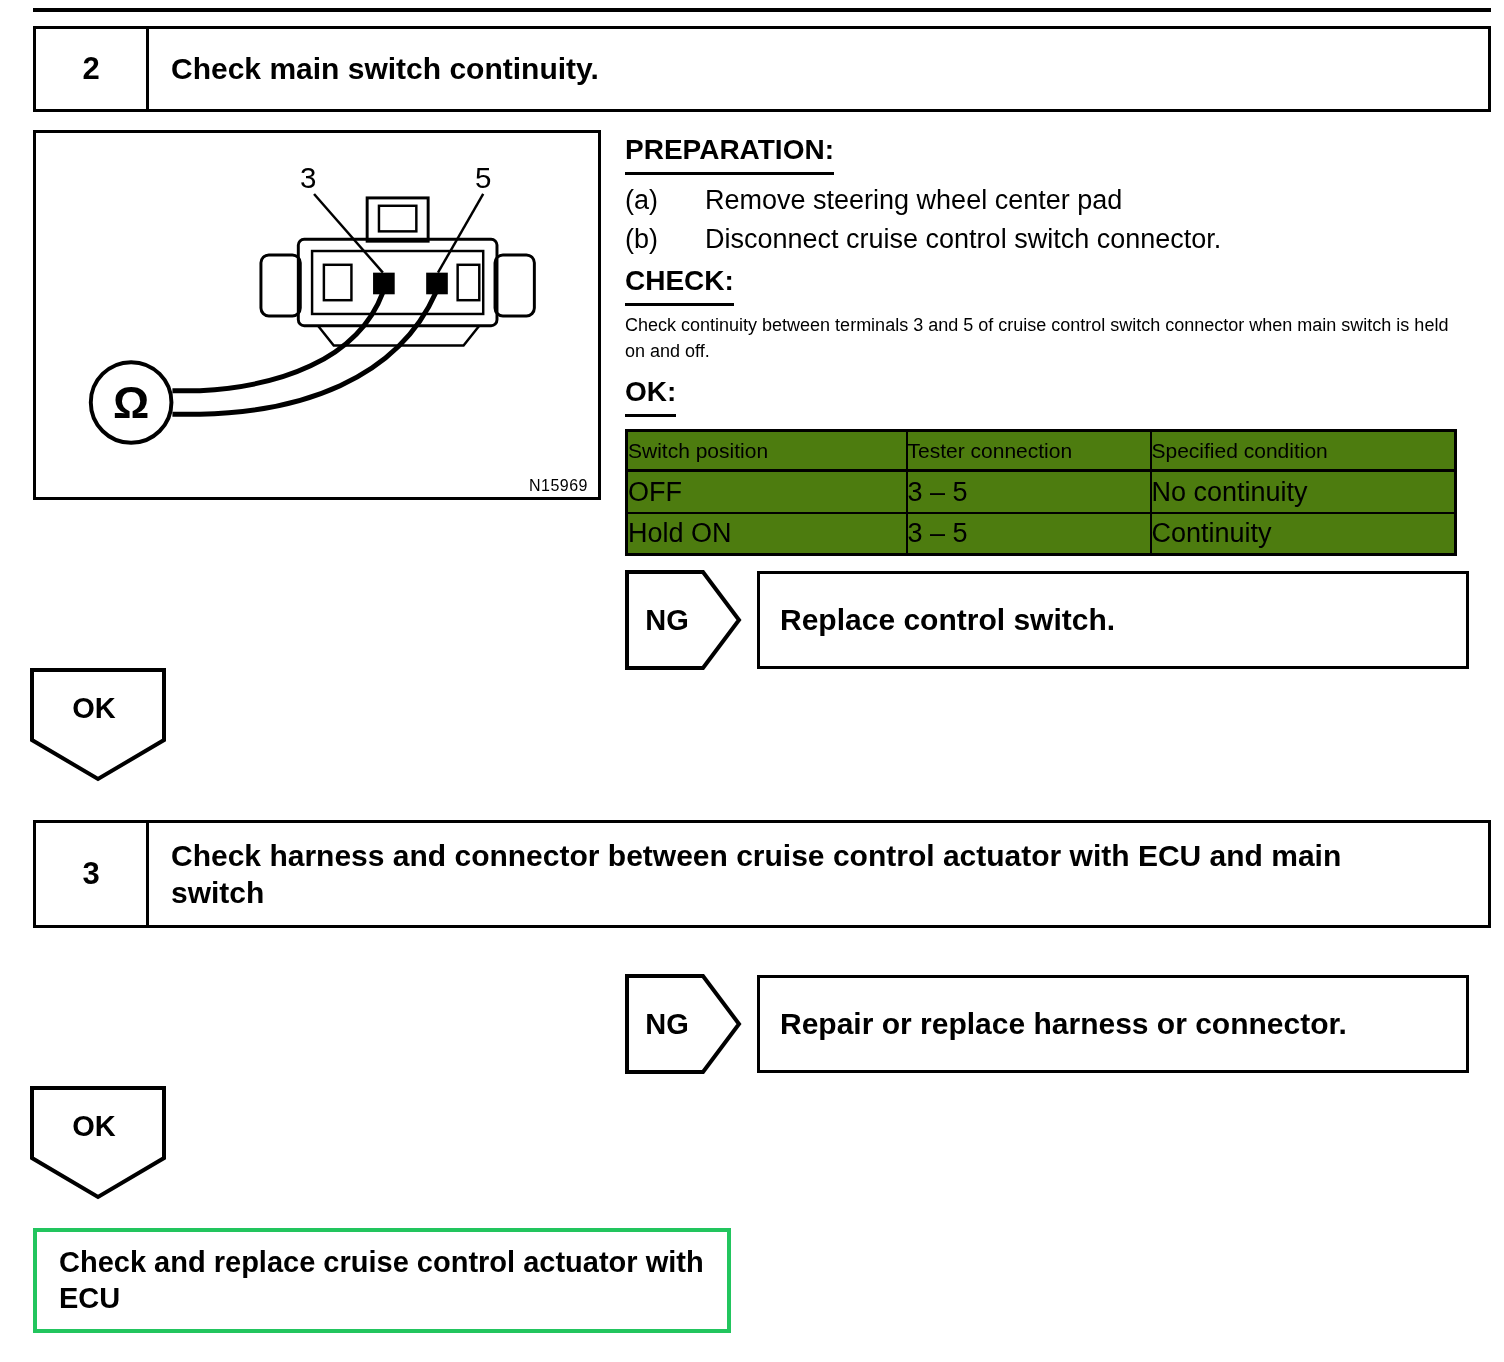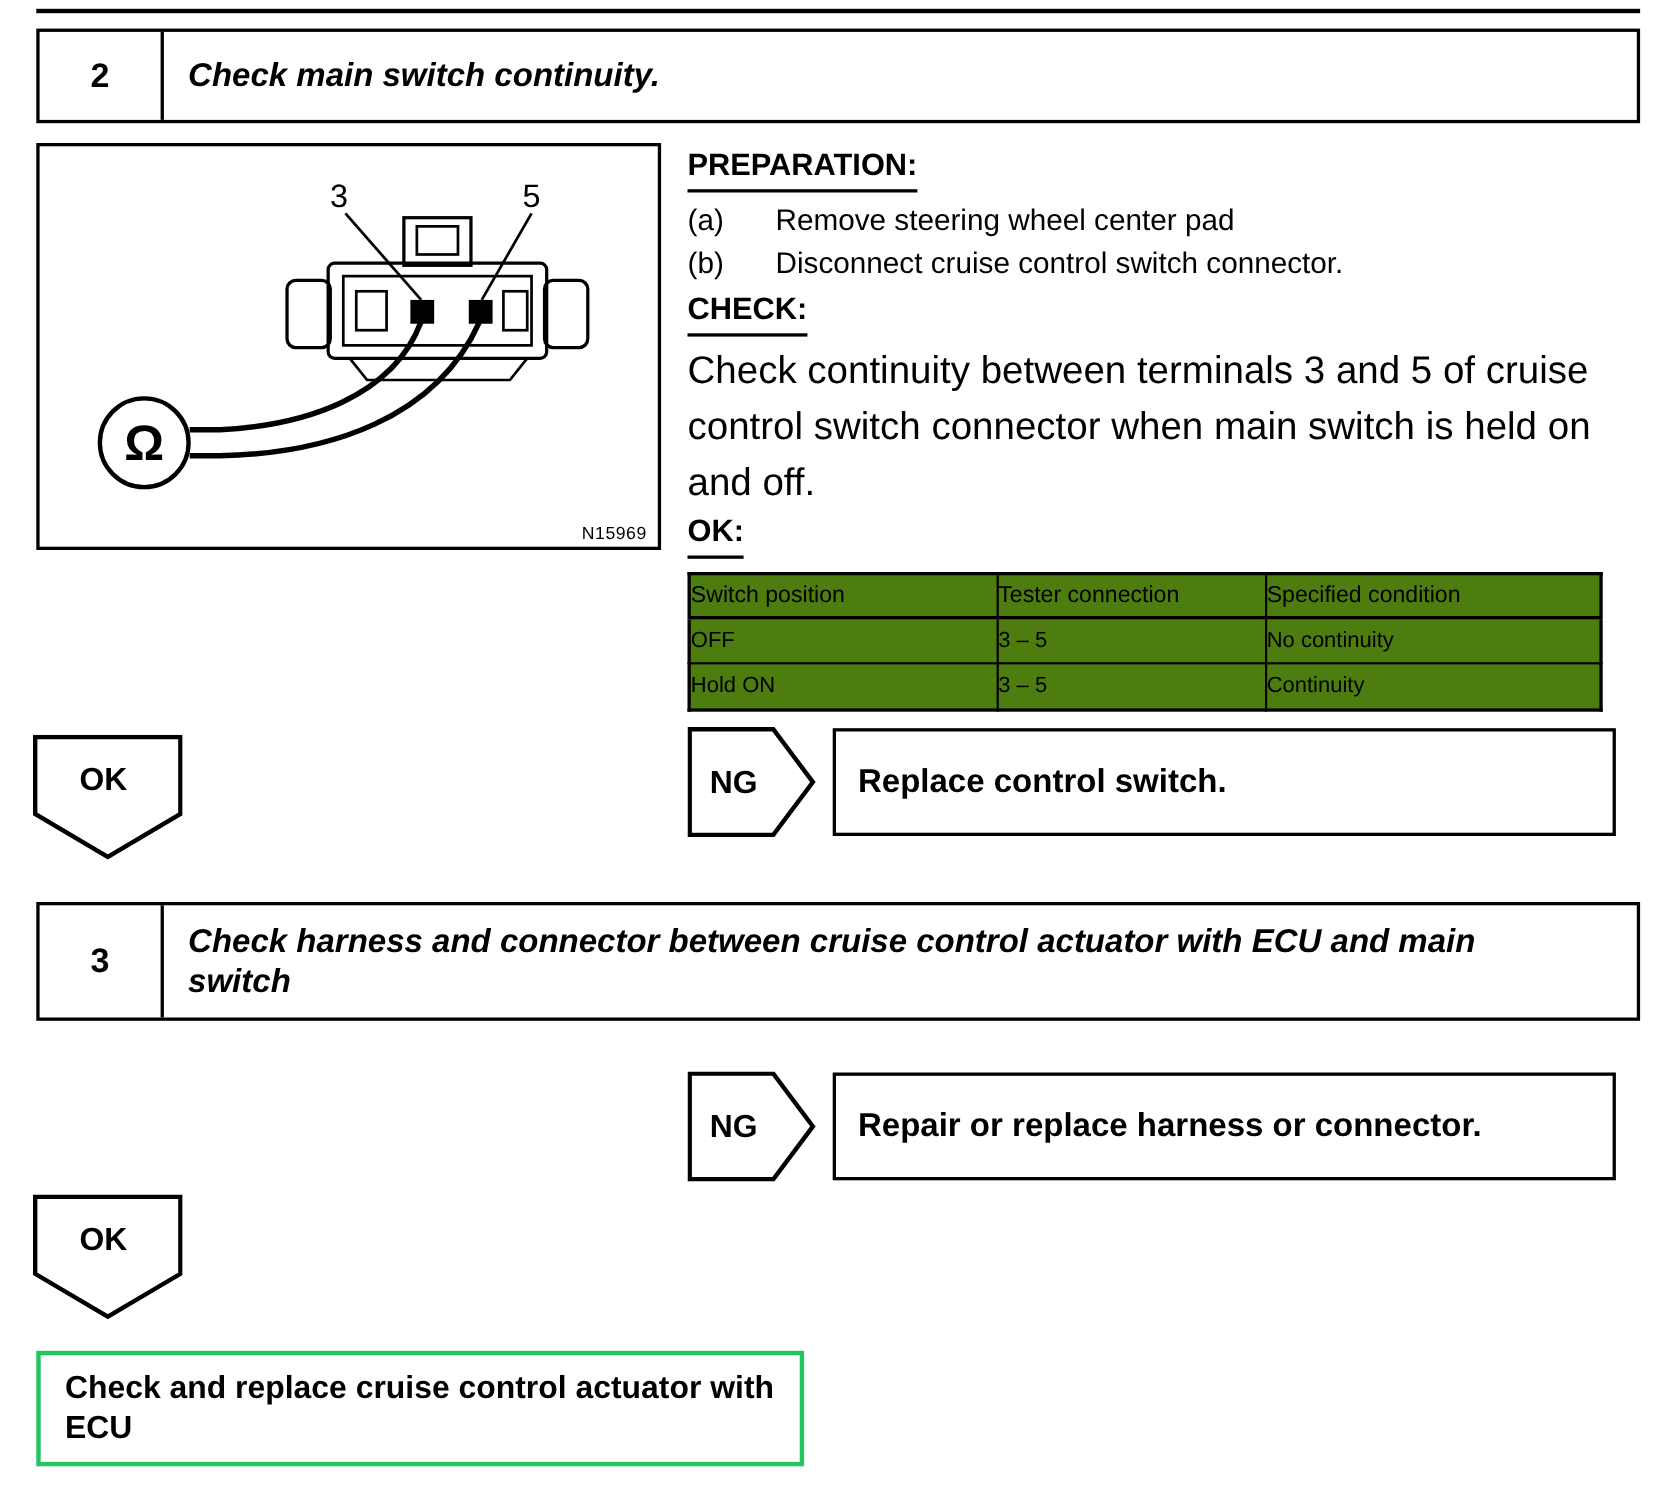--- a/index.html
+++ b/index.html
@@ -7,36 +7,36 @@
   body { font-family:"Liberation Sans", sans-serif; color:#000; }
   .page { position:relative; width:1504px; height:1362px; background:#fff; overflow:hidden; }
 
   .top-rule { position:absolute; left:33px; top:8px; width:1458px; height:4px; background:#000; }
 
   .step-box { position:absolute; left:33px; width:1458px; border:3px solid #000; display:flex; background:#fff; }
   #step2 { top:26px; height:86px; }
   #step3 { top:820px; min-height:108px; }
   .step-num { width:113px; flex:none; border-right:3px solid #000; display:flex; align-items:center; justify-content:center; font-size:31px; font-weight:700; }
   .step-title { flex:1; display:flex; align-items:center; padding:12px 22px; font-size:30px; font-weight:700; line-height:1.25; }
-  .step-title span { display:block; max-width:1240px;font-style:italic; }
+  .step-title span { display:block; max-width:1240px; }
 
   .figure-box { position:absolute; left:33px; top:130px; width:568px; height:370px; border:3px solid #000; background:#fff; }
   .figure-code { position:absolute; right:10px; bottom:2px; font-size:16px; letter-spacing:0.5px; }
 
   .right-col { position:absolute; left:625px; top:134px; width:844px; }
   .uhead { display:inline-block; font-size:28px; font-weight:700; border-bottom:3px solid #000; padding-bottom:6px; margin-bottom:6px; }
   .prep-item { display:flex; font-size:27px; line-height:1.45; }
   .prep-marker { width:80px; flex:none; }
   .prep-wrap { margin-bottom:6px; }
-  .check-text { font-size:35px; line-height:1.45; margin-bottom:2px; }
+  .check-text { font-size:18px; line-height:1.45; margin-bottom:12px; }
 
   .spec-table { border-collapse:collapse; width:832px; margin-top:6px; border:3px solid #000; }
   .spec-table th, .spec-table td { border:2px solid #000; text-align:left; font-weight:400; background:#4d7c0f; }
   .spec-table th { font-size:21px; height:40px; border-bottom:3px solid #000; }
-  .spec-table td { font-size:20px; height:42px;margin-left:24px; }
+  .spec-table td { font-size:27px; height:42px;margin-left:24px; }
 
   .ng-row { display:flex; align-items:center; margin-top:14px; }
   .ng-flag { flex:none; display:block; }
   .ng-action { flex:1; border:3px solid #000; height:98px; display:flex; align-items:center; padding:11px 20px; font-size:30px; font-weight:700; margin-left:14px; background:#fff; }
   #ng2-row { position:absolute; left:625px; top:960px; width:844px; }
 
   .ok-pointer { position:absolute; left:30px; width:136px; height:114px; }
   #ok1 { top:668px; }
   #ok2 { top:1086px; }
 

